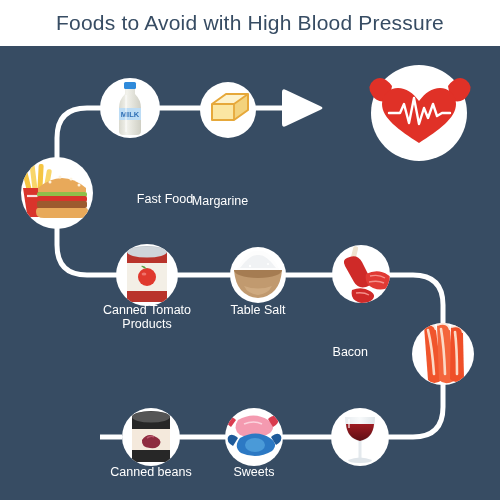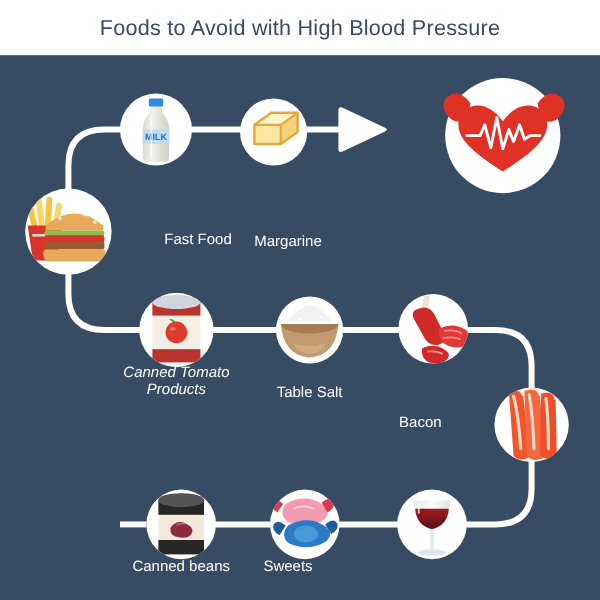--- a/index.html
+++ b/index.html
@@ -14,21 +14,21 @@
     position:absolute;left:0;top:0;width:500px;height:500px;
     background:#374c63;
   }
   .header-bar{
     position:absolute;left:0;top:0;width:500px;height:46px;
     background:#ffffff;
     display:flex;align-items:center;justify-content:center;
   }
   .header-title{
     color:#374c63;
-    font-size:18px;
+    font-size:21px;
     letter-spacing:.2px;
     font-weight:400;
     white-space:nowrap;
   }
   svg.canvas{
     position:absolute;left:0;top:46px;width:500px;height:454px;
     display:block;
   }
   .node-label{
     position:absolute;
@@ -276,30 +276,30 @@
         <path d="M345,371 L375,371 Q375,392 360,396 Q345,392 345,371 Z" fill="url(#g-glass)"></path>
         <path d="M346,378 L374,378 Q373,392 360,395 Q347,392 346,378 Z" fill="url(#g-wine)"></path>
         <rect x="358.5" y="395" width="3" height="17" fill="#e4e9ed"></rect>
         <path d="M348,414 Q360,409 372,414 Q372,417 360,417 Q348,417 348,414 Z" fill="#dfe5ea"></path>
         <path d="M349,373 L349,382" stroke="#ffffff" stroke-width="1.6" opacity=".7"></path>
       </g>
     </g>
   </svg>
 
 
-  <div class="node-label" style="left:180px;top:194px;width:120px;">Margarine</div>
+  <div class="node-label" style="left:160px;top:194px;width:120px;">Margarine</div>
 
   <div class="node-label left-al" style="left:105px;top:192px;width:120px;">Fast Food</div>
 
-  <div class="node-label" style="left:77px;top:303px;width:140px;font-style:italic;">Canned Tomato
+  <div class="node-label" style="left:77px;top:303px;width:140px;">Canned Tomato
 Products</div>
 
-  <div class="node-label" style="left:198px;top:303px;width:120px;margin-top:17px;">Table Salt</div>
+  <div class="node-label" style="left:198px;top:303px;width:120px;">Table Salt</div>
 
 
   <div class="node-label right-al" style="left:248px;top:345px;width:120px;">Bacon</div>
 
   <div class="node-label" style="left:91px;top:465px;width:120px;">Canned beans</div>
 
-  <div class="node-label" style="left:180px;top:465px;width:120px;">Sweets</div>
+  <div class="node-label" style="left:194px;top:465px;width:120px;">Sweets</div>
 
 
 </div>
 
 </body></html>

